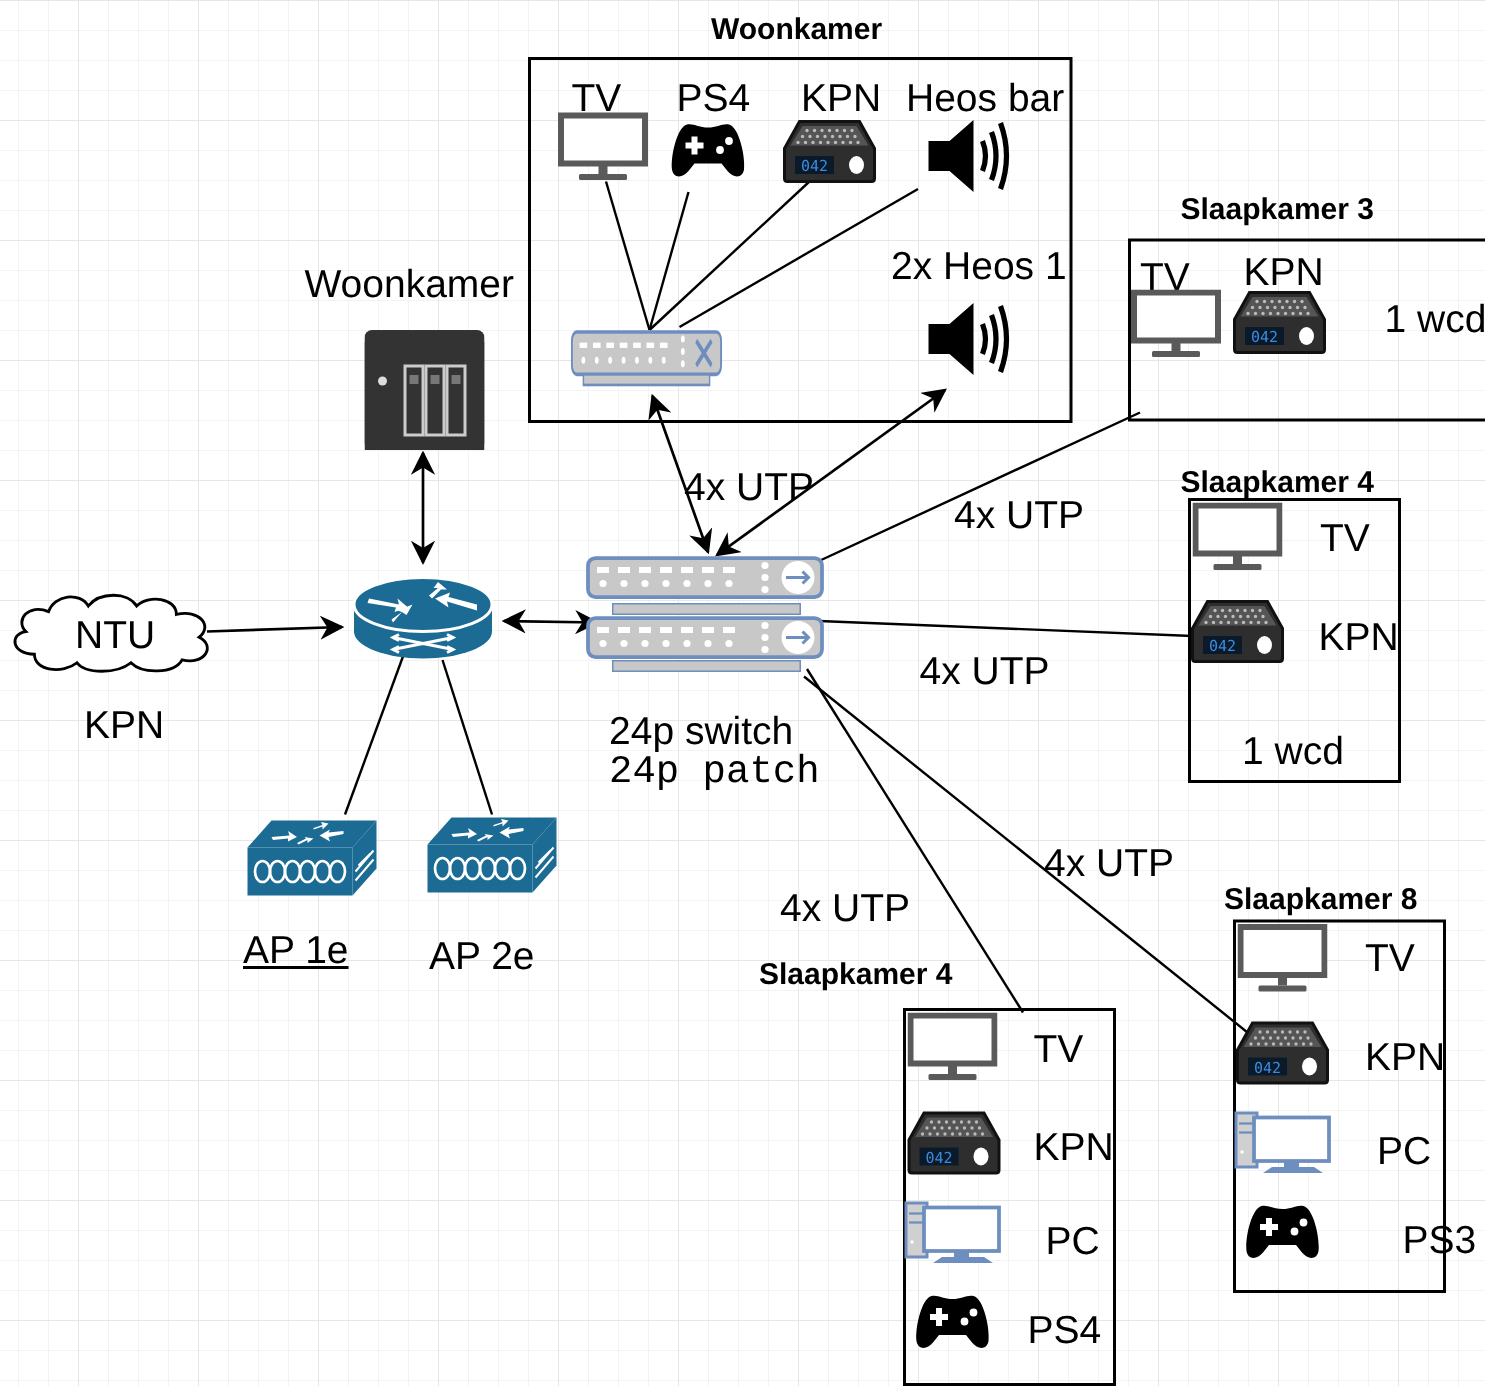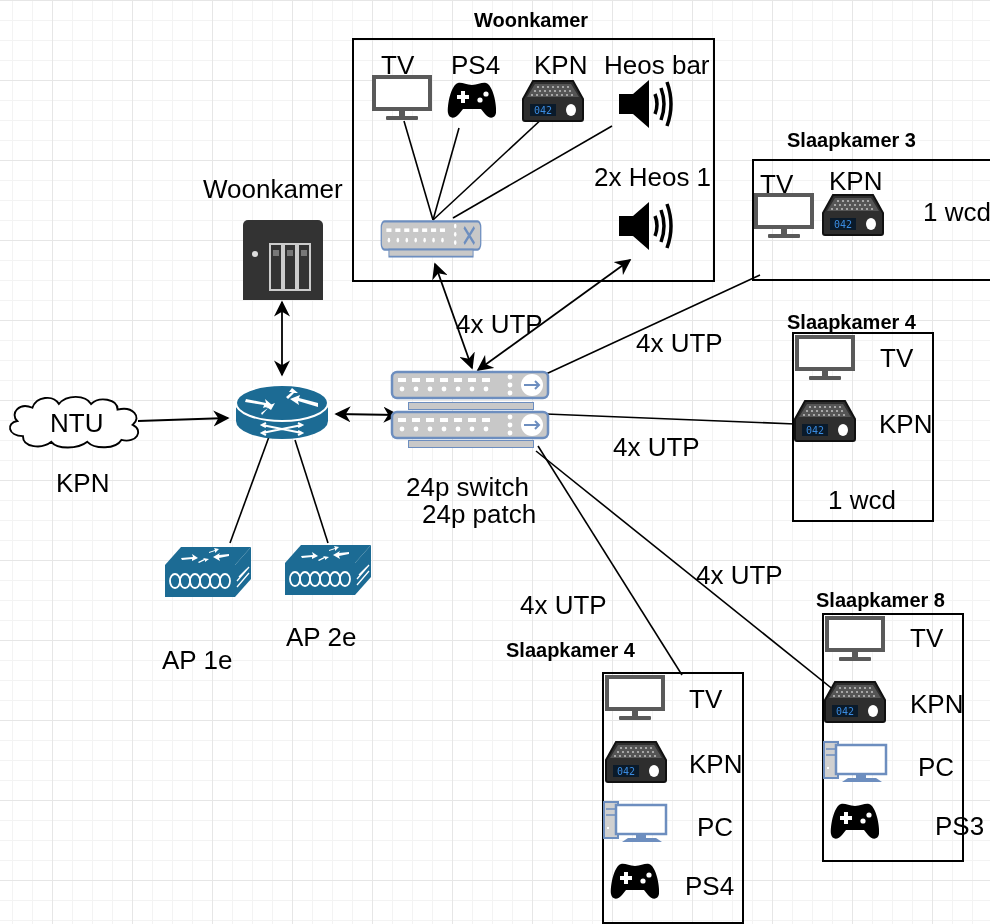--- a/index.html
+++ b/index.html
@@ -257,33 +257,33 @@
 <svg class="ico" style="left:232px;top:382px;" width="100" height="62">
     <use href="#sym-router"></use>
   </svg>
 
 <svg class="ico" style="left:163px;top:543px;" width="90" height="56">
     <use href="#sym-ap"></use>
   </svg>
 <svg class="ico" style="left:283px;top:541px;" width="90" height="56">
     <use href="#sym-ap"></use>
   </svg>
-<div class="lbl" style="left:162px;top:647px;">AP 1e</div>
+<div class="lbl" style="left:162px;top:620px;text-decoration:underline;">AP 1e</div>
 <div class="lbl" style="left:286px;top:624px;">AP 2e</div>
 
 <svg class="ico" style="left:390px;top:370px;" width="160" height="34">
     <use href="#sym-switch"></use>
   </svg>
 <svg class="ico" style="left:390px;top:410px;" width="160" height="34">
     <use href="#sym-switch"></use>
   </svg>
 <div style="position:absolute;left:408px;top:402px;width:126px;height:8px;background:#c8c8c8;border:1.5px solid #6d8ebf;box-sizing:border-box;"></div>
 <div style="position:absolute;left:408px;top:440px;width:126px;height:8px;background:#c8c8c8;border:1.5px solid #6d8ebf;box-sizing:border-box;"></div>
 <div class="lbl" style="left:406px;top:474px;">24p switch</div>
-<div class="lbl" style="left:422px;top:501px;">24p patch</div>
+<div class="lbl" style="left:406px;top:501px;font-family:Liberation Mono, monospace;">24p patch</div>
 
 <div class="lbl" style="left:456px;top:311px;">4x UTP</div>
 <div class="lbl" style="left:636px;top:330px;">4x UTP</div>
 <div class="lbl" style="left:613px;top:434px;">4x UTP</div>
 <div class="lbl" style="left:696px;top:562px;">4x UTP</div>
 <div class="lbl" style="left:520px;top:592px;">4x UTP</div>
 
 <div class="title" style="left:787px;top:130px;">Slaapkamer 3</div>
 <div class="room" style="left:752px;top:159px;width:250px;height:122px;"></div>
 <div class="lbl" style="left:760px;top:171px;">TV</div>

